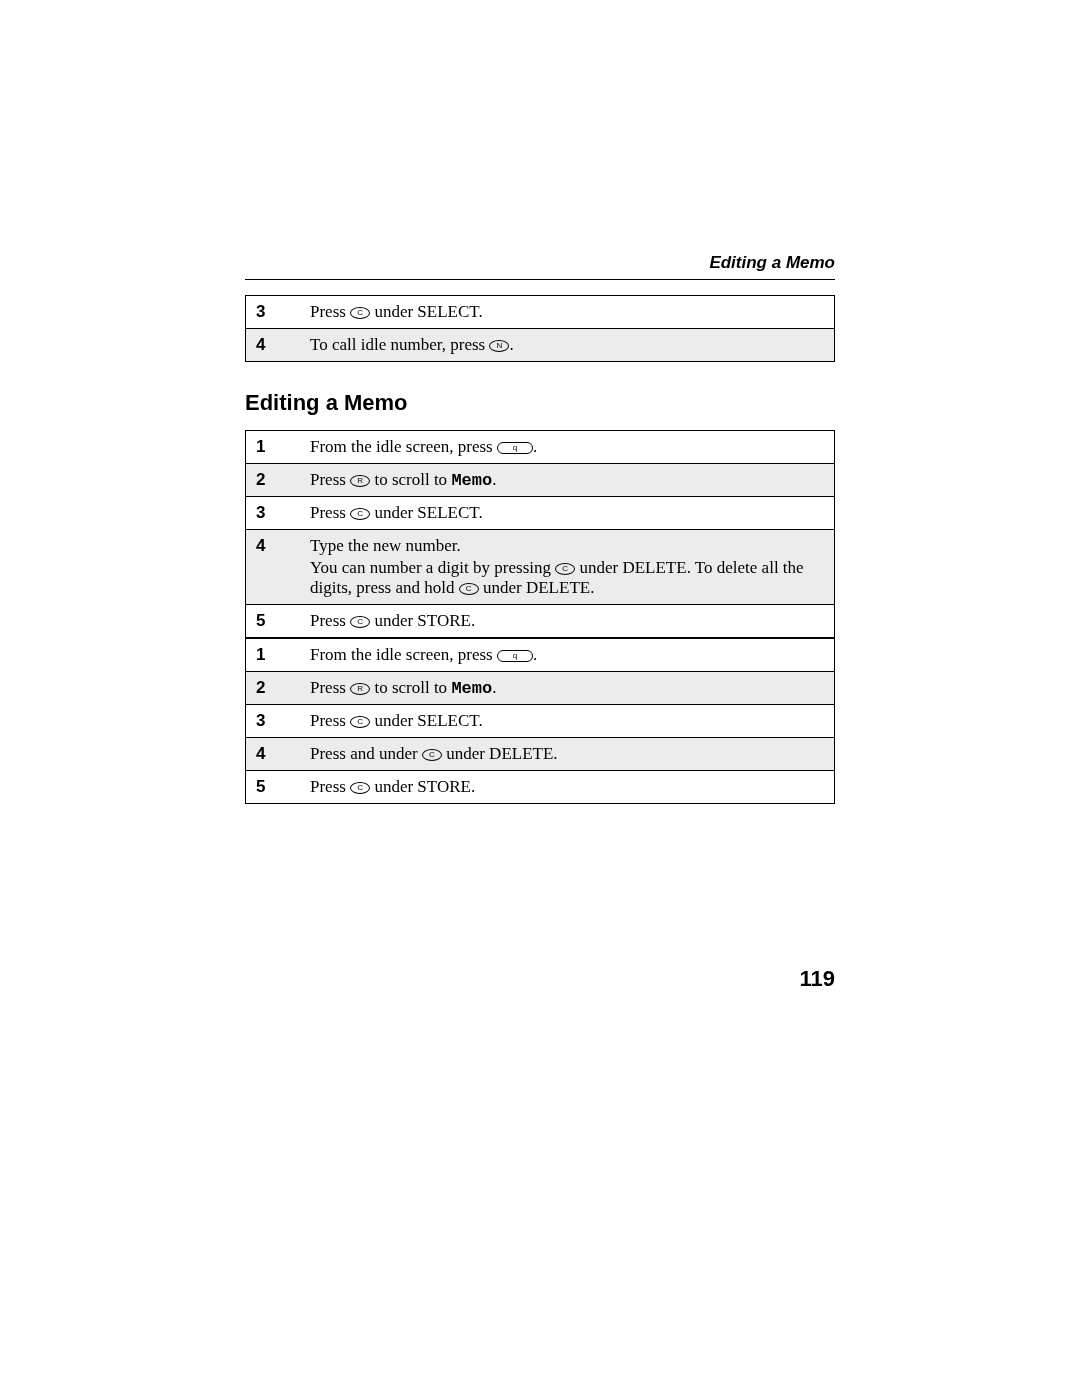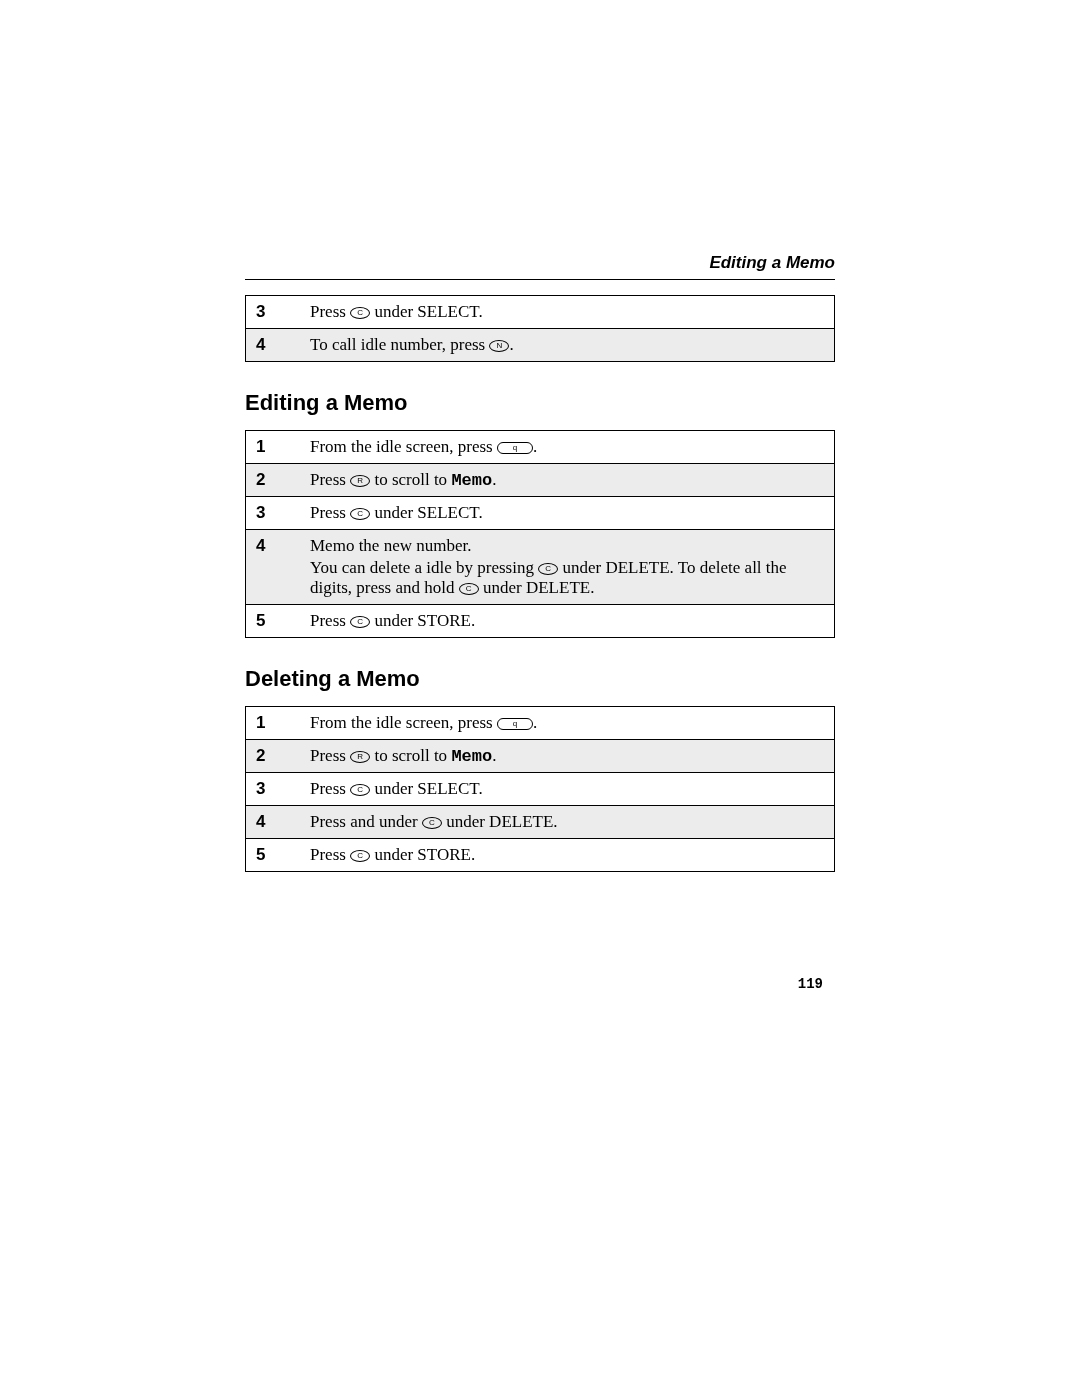--- a/index.html
+++ b/index.html
@@ -95,24 +95,24 @@
     padding: 0 4px;
     text-align: center;
     vertical-align: 1px;
     font-family: Arial, Helvetica, sans-serif;
     position: relative;
     top: -1px;
   }
   .page-number {
     position: absolute;
     bottom: 405px;
-    right: 257px;
-    font-family: Liberation Mono, monospace;
-    font-weight: bold;
-    font-size: 14px;
+    right: 245px;
+    font-family: Liberation Sans, sans-serif;
+    font-weight: bold;
+    font-size: 22px;
   }
   .first-table {
     margin-top: 40px;
   }
   b.memo {
     font-weight: bold;
     font-family: Liberation Mono, monospace;
   }
 </style>
 </head>
@@ -157,36 +157,35 @@
     </tr>
     <tr>
       <td class="step-num">3</td>
       <td class="step-body">
         <span>Press </span><span class="btn-oval">C</span><span> under SELECT.</span>
       </td>
     </tr>
     <tr class="shade">
       <td class="step-num">4</td>
       <td class="step-body">
-        <span>Memo the new number.</span>
+        <span>Type the new number.</span>
         <span class="sub">
-          <span>You can delete a idle by pressing </span><span class="btn-oval">C</span><span> under DELETE. To delete all the digits, press and hold </span><span class="btn-oval">C</span><span> under DELETE.</span>
+          <span>You can number a digit by pressing </span><span class="btn-oval">C</span><span> under DELETE. To delete all the digits, press and hold </span><span class="btn-oval">C</span><span> under DELETE.</span>
         </span>
       </td>
     </tr>
     <tr>
       <td class="step-num">5</td>
       <td class="step-body">
         <span>Press </span><span class="btn-oval">C</span><span> under STORE.</span>
       </td>
     </tr>
   </tbody>
     </table>
 
-  <div class="section-title">Deleting a Memo</div>
   <table class="steps-table">
     <tbody>
         <tr>
       <td class="step-num">1</td>
       <td class="step-body">
         <span>From the idle screen, press </span><span class="btn-wide">q</span><span>.</span>
       </td>
     </tr>
     <tr class="shade">
       <td class="step-num">2</td>

